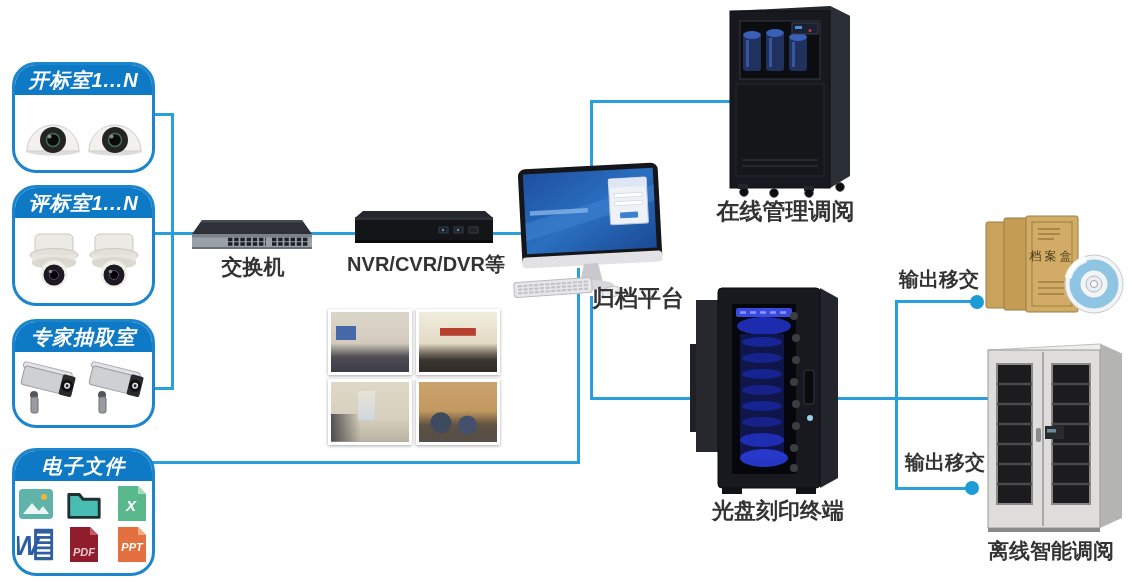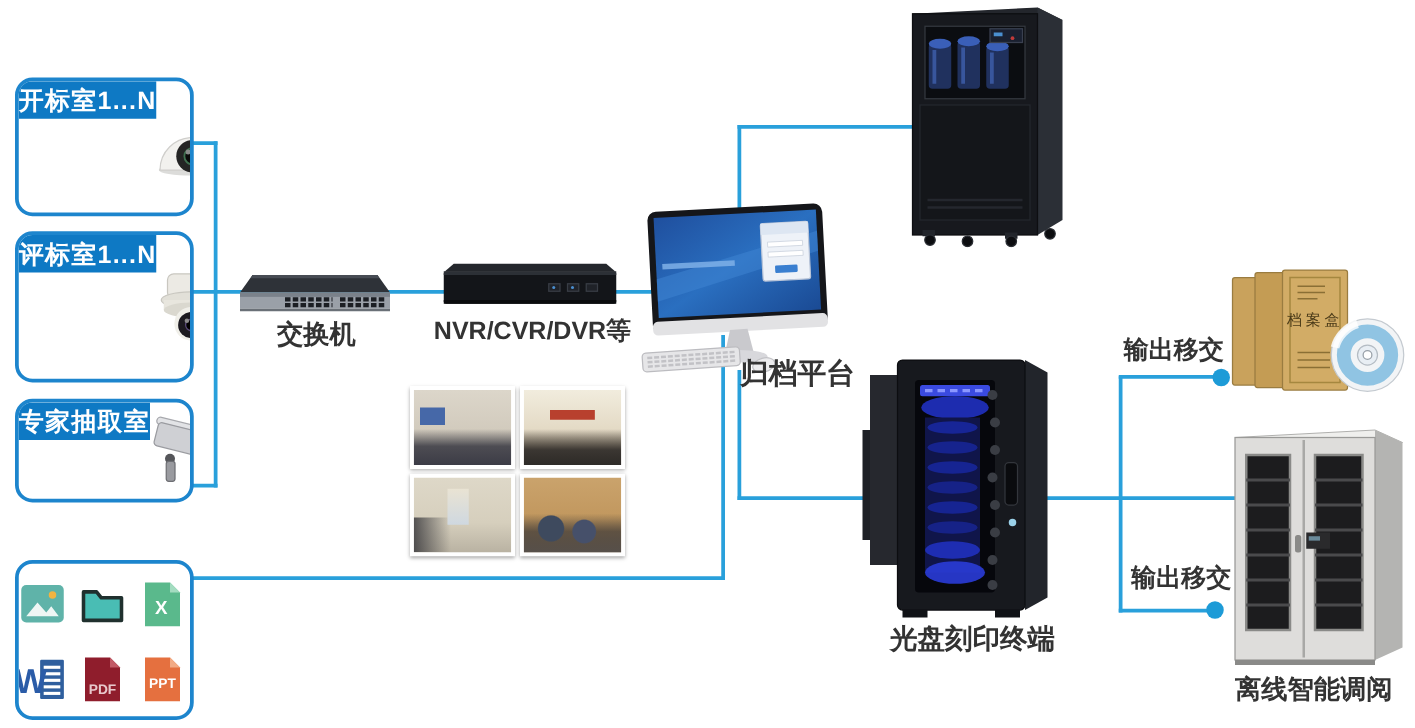--- a/index.html
+++ b/index.html
@@ -1,21 +1,21 @@
 <!DOCTYPE html>
 <html><head>
 <meta charset="utf-8">
 <style>
   html,body{margin:0;padding:0;background:#fff;font-family:"Liberation Sans","DejaVu Sans",sans-serif;}
   .stage{position:relative;width:1132px;height:582px;background:#fff;overflow:hidden;}
   .ln{position:absolute;background:#29a0db;}
   .dot{position:absolute;width:14px;height:14px;border-radius:50%;background:#1d9bd7;}
   .abs{position:absolute;}
   .room-box{position:absolute;left:12px;width:143px;background:#fff;border:3px solid #1d85cd;
-            border-radius:14px;box-sizing:border-box;overflow:hidden;display:flex;flex-direction:row;}
+            border-radius:24px;box-sizing:border-box;overflow:hidden;display:flex;flex-direction:column;font-style:italic;}
   .room-head{height:30px;background:#0e79c4;color:#fff;font-size:20px;font-weight:700;
              display:flex;align-items:center;justify-content:center;letter-spacing:1px;flex:0 0 auto;}
   .room-body{flex:1;display:flex;align-items:center;justify-content:center;gap:4px;}
   .lbl{position:absolute;color:#333;font-weight:700;text-align:center;white-space:nowrap;}
   .note{position:absolute;color:#2e6cb4;font-weight:700;font-size:21px;text-align:center;
         letter-spacing:1px;white-space:nowrap;}
   .photos{position:absolute;left:328px;top:309px;display:grid;grid-template-columns:84px 84px;
           grid-auto-rows:66px;gap:4px;}
   .ph{width:78px;height:60px;border:3px solid #fff;box-shadow:0 1px 3px rgba(0,0,0,.35);}
   .ph1{background:
@@ -107,21 +107,21 @@
           <ellipse cx="28" cy="33" rx="22" ry="6" fill="#dad8cf"></ellipse>
           <circle cx="28" cy="44" r="13.5" fill="#f0efe9"></circle>
           <circle cx="28" cy="45" r="10.5" fill="#1c1a20"></circle>
           <circle cx="28" cy="45" r="4.5" fill="#000" stroke="#5a4a7a" stroke-width="1"></circle>
           <circle cx="24.5" cy="41.5" r="1.8" fill="#8a8a8a"></circle>
         </svg>
       </span>
     </div>
   </div>
 
-  <div class="room-box" style="top:319px;height:83px">
+  <div class="room-box" style="top:319px;height:109px">
     <div class="room-head">专家抽取室</div>
     <div class="room-body">
       <span class="fi">
         <svg width="64" height="58" viewBox="0 0 64 58">
           <g transform="rotate(14 32 22)">
             <rect x="2" y="8" width="50" height="6" rx="3" fill="#e2e3e6" stroke="#a8a9ae"></rect>
             <rect x="4" y="12" width="46" height="19" rx="3" fill="#cfd0d4" stroke="#9a9ba0"></rect>
             <rect x="43" y="11" width="13" height="21" rx="2" fill="#2a2a2e"></rect>
             <circle cx="49.5" cy="21.5" r="6" fill="#111"></circle>
             <circle cx="49.5" cy="21.5" r="3" fill="#fff" opacity="0.9"></circle>
@@ -142,20 +142,21 @@
             <circle cx="49.5" cy="21.5" r="1.5" fill="#222"></circle>
           </g>
           <circle cx="16" cy="35" r="4" fill="#55565a"></circle>
           <rect x="13" y="37" width="7" height="16" rx="2" fill="#9a9ba0" stroke="#6e6f74"></rect>
         </svg>
       </span>
     </div>
   </div>
 
   <div class="room-box" style="top:448px;height:128px">
+    <div class="room-head">电子文件</div>
     <div class="files">
       <span class="fi">
         <svg width="36" height="36" viewBox="0 0 36 36">
           <rect x="1" y="3" width="34" height="30" rx="4" fill="#5fb3a9"></rect>
           <circle cx="26" cy="11" r="3" fill="#f2b441"></circle>
           <path d="M5 28 l9 -11 7 8 4 -5 6 8 z" fill="#eef6f4"></path>
         </svg>
       </span>
       <span class="fi">
         <svg width="40" height="36" viewBox="0 0 40 36">
@@ -283,20 +284,21 @@
       <line x1="30" y1="156" x2="106" y2="156" stroke="#24272e" stroke-width="2"></line>
       <line x1="30" y1="162" x2="106" y2="162" stroke="#24272e" stroke-width="2"></line>
       <rect x="26" y="180" width="10" height="5" fill="#22252b"></rect>
       <rect x="92" y="182" width="10" height="5" fill="#22252b"></rect>
       <circle cx="32" cy="188" r="4.2" fill="#0c0d10" stroke="#2a2d33"></circle>
       <circle cx="62" cy="189" r="4.2" fill="#0c0d10" stroke="#2a2d33"></circle>
       <circle cx="97" cy="189" r="4.2" fill="#0c0d10" stroke="#2a2d33"></circle>
       <circle cx="128" cy="183" r="4.2" fill="#0c0d10" stroke="#2a2d33"></circle>
     </svg>
   </div>
+  <div class="lbl" style="left:703px;top:196px;width:165px;font-size:23px">在线管理调阅</div>
 
   <div class="abs" style="left:688px;top:282px">
     <svg width="175" height="218" viewBox="0 0 175 218">
       <rect x="2" y="62" width="14" height="88" fill="#1e2026"></rect>
       <rect x="8" y="18" width="24" height="152" fill="#26282e"></rect>
       <polygon points="132,6 150,16 150,196 132,206" fill="#22252b"></polygon>
       <rect x="30" y="6" width="102" height="200" rx="4" fill="#17191e" stroke="#0c0d10"></rect>
       <rect x="44" y="22" width="64" height="170" rx="3" fill="#06070c"></rect>
       <rect x="48" y="26" width="56" height="9" rx="2" fill="#3a4ae0"></rect>
       <line x1="52" y1="30.5" x2="100" y2="30.5" stroke="#8a96ff" stroke-width="2.5" stroke-dasharray="6 4"></line>

